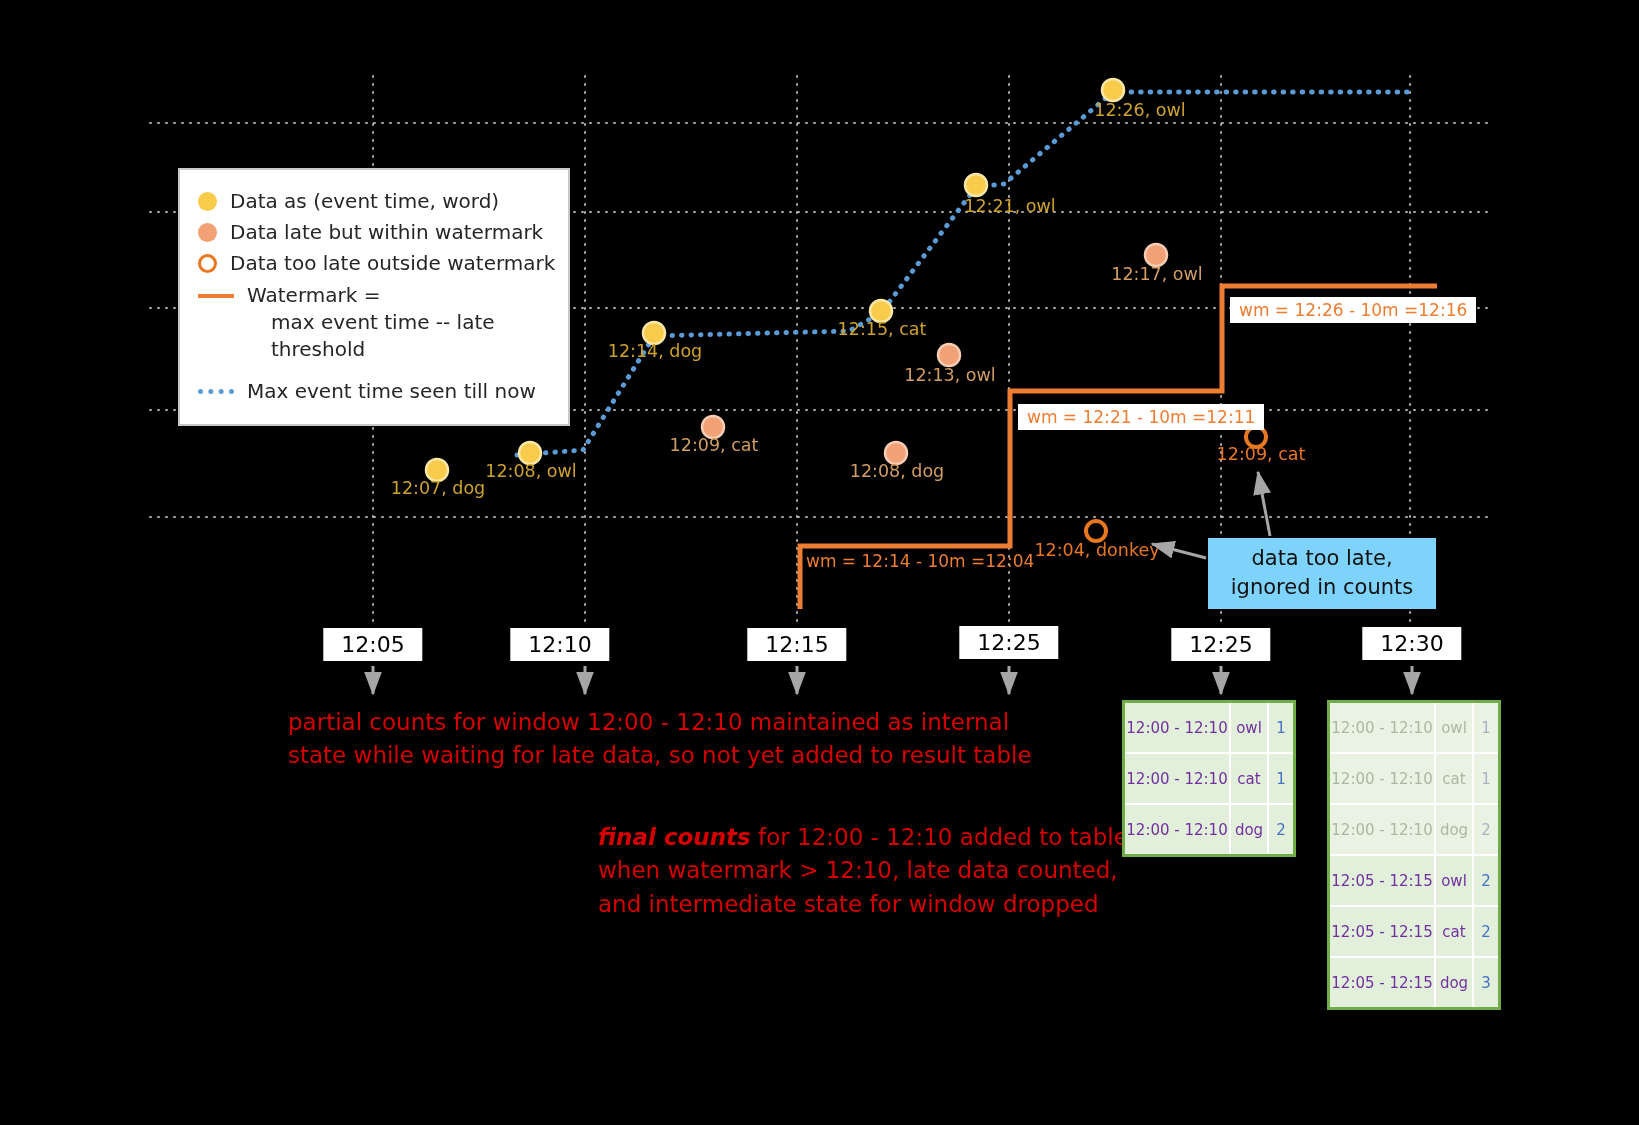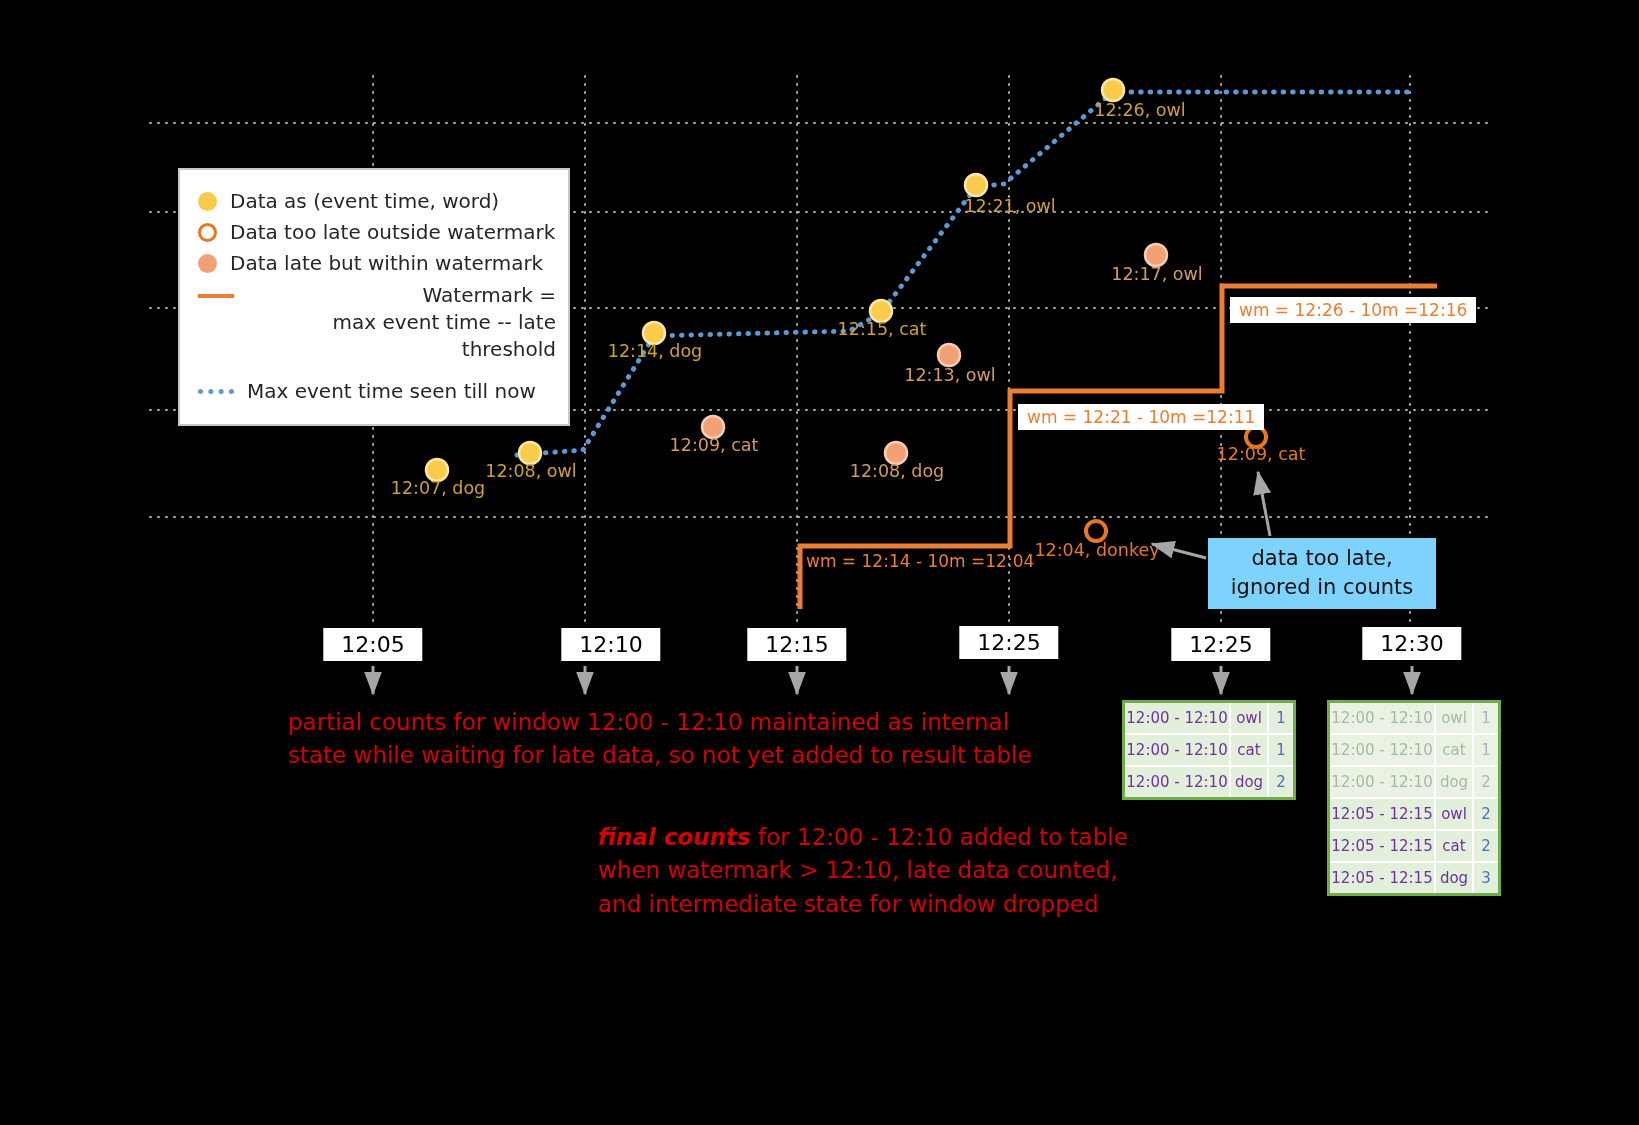--- a/index.html
+++ b/index.html
@@ -21,40 +21,40 @@
 
   
   .timebox{position:absolute;transform:translateX(-50%);background:#fff;color:#000000;
            font-size:22px;padding:4px 18px;text-align:center;white-space:nowrap;}
   .wm-label{position:absolute;color:#ed7d31;font-size:17px;white-space:nowrap;}
   .wm-label.boxed{background:#fff;padding:3px 9px;}
 
   .legend{position:absolute;left:178px;top:168px;width:392px;box-sizing:border-box;
           background:#fff;border:2px solid #c8c8c8;padding:12px 12px 14px 18px;
           color:#262626;font-size:20px;}
-  .legend-row{display:flex;align-items:center;gap:13px;margin:7px 0;text-align:right;}
+  .legend-row{display:flex;align-items:center;gap:13px;margin:7px 0;}
   .dot{width:19px;height:19px;border-radius:50%;flex:0 0 auto;}
   .dot.on-time{background:#f9cb4a;}
   .dot.late{background:#f2a176;}
   .dot.too-late{background:#fff;border:3.5px solid #e87722;width:13px;height:13px;}
   .swatch-dotted{width:36px;height:0;border-top:5px dotted #5b9bd5;flex:0 0 auto;}
   .swatch-solid{width:36px;height:0;border-top:4px solid #ed7d31;flex:0 0 auto;}
   .legend .wm-lines{line-height:1.35;}
   .legend .wm-lines .indent{padding-left:24px;}
 
   .note{position:absolute;background:#7dd3fc;color:#111;text-align:center;
         font-size:21px;line-height:1.4;padding:6px 16px;}
 
   .red-block{position:absolute;color:#d60000;font-size:23px;line-height:1.45;text-align:left;}
   .red-block .emph{font-style:italic;font-weight:bold;}
 
   .gtable{position:absolute;display:grid;grid-template-columns:104px 36px 24px;gap:2px;
           background:#fff;border:3px solid #70ad47;}
   .gtable .cell{background:#e2efda;display:flex;align-items:center;justify-content:center;
-                height:30px;font-size:15px;color:#7030a0;white-space:nowrap;overflow:hidden;}
+                height:49px;font-size:15px;color:#7030a0;white-space:nowrap;overflow:hidden;}
   .gtable .cell.cnt{color:#4472c4;}
   .gtable .cell.faded{color:#a9b8a4;background:#e9f2e3;}
   .gtable .cell.faded.cnt{color:#a8b2c2;}
 </style>
 </head>
 <body>
 
 <div class="stage">
 
   <svg class="chart" width="1639" height="1125" viewBox="0 0 1639 1125">
@@ -133,42 +133,42 @@
   <div class="wm-label" style="left:806px;top:551px;">wm = 12:14 - 10m =12:04</div>
   <div class="wm-label boxed" style="left:1018px;top:404px;">wm = 12:21 - 10m =12:11</div>
   <div class="wm-label boxed" style="left:1230px;top:297px;">wm = 12:26 - 10m =12:16</div>
 
   <div class="legend">
     <div class="legend-row">
       <span class="dot on-time"></span>
       <span>Data as (event time, word)</span>
     </div>
     <div class="legend-row">
+      <span class="dot late"></span>
+      <span>Data late but within watermark</span>
+    </div>
+    <div class="legend-row">
       <span class="dot too-late"></span>
       <span>Data too late outside watermark</span>
-    </div>
-    <div class="legend-row">
-      <span class="dot late"></span>
-      <span>Data late but within watermark</span>
     </div>
     <div class="legend-row" style="align-items:flex-start;">
       <span class="swatch-solid" style="margin-top:12px;"></span>
       <span class="wm-lines">
         <div>Watermark =</div>
         <div class="indent">max event time -- late threshold</div>
       </span>
     </div>
     <div class="legend-row" style="margin-top:16px;">
       <span class="swatch-dotted"></span>
       <span>Max event time seen till now</span>
     </div>
   </div>
 
   <div class="timebox" style="left:373px;top:628px;">12:05</div>
-  <div class="timebox" style="left:611px;top:628px;">12:10</div>
+  <div class="timebox" style="left:560px;top:628px;">12:10</div>
   <div class="timebox" style="left:797px;top:628px;">12:15</div>
   <div class="timebox" style="left:1009px;top:626px;">12:25</div>
   <div class="timebox" style="left:1221px;top:628px;">12:25</div>
   <div class="timebox" style="left:1412px;top:627px;text-align:center;">12:30</div>
 
   <div class="note" style="left:1208px;top:538px;width:196px;">
     <div>data too late,</div>
     <div>ignored in counts</div>
   </div>
 

